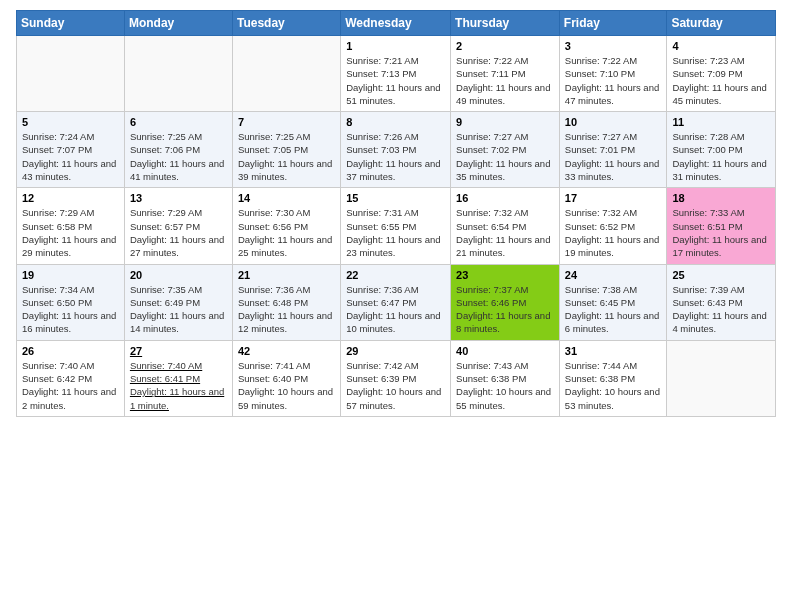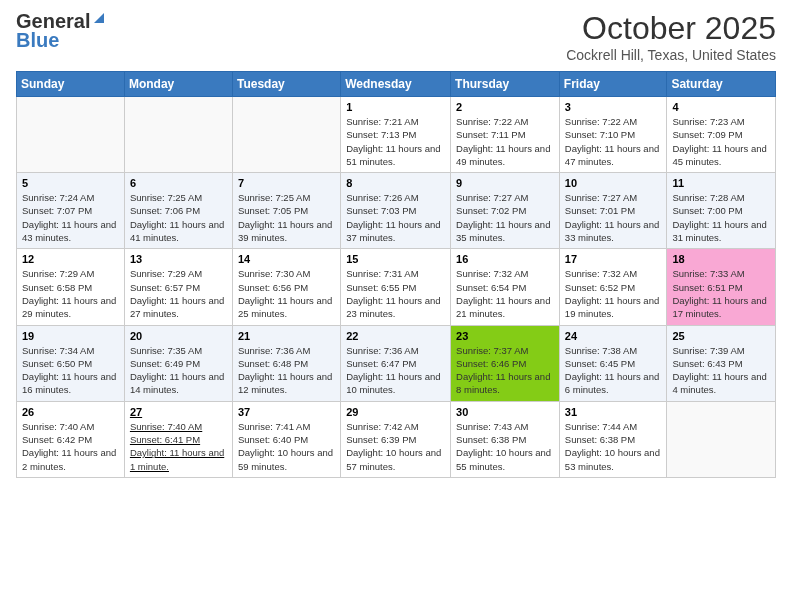--- a/index.html
+++ b/index.html
@@ -75,37 +75,20 @@
     .day-info {
       color: #333;
       line-height: 1.4;
       font-size: 9.5px;
     }
   </style>
 </head>
 <body>
 
 <div class="page">
-  <div class="header">
-    <div class="logo">
-      <div class="logo-text">
-        <span style="font-size:20px;font-weight:bold;color:#333;">General</span>
-        <span style="display:inline-block;margin-left:2px;margin-top:-4px;">
-          <svg width="14" height="14" viewBox="0 0 14 14">
-              <polygon points="2,12 12,12 12,2" fill="#3a7abf"></polygon>
-            </svg>
-        </span>
-      </div>
-      <span style="font-size:20px;font-weight:bold;color:#3a7abf;margin-top:-4px;">Blue</span>
-    </div>
-    <div class="title-block">
-      <div class="month-title">October 2025</div>
-      <div class="subtitle">Cockrell Hill, Texas, United States</div>
-    </div>
-  </div>
 
   <table class="calendar">
     <thead>
       <tr>
         <th>Sunday</th>
         <th>Monday</th>
         <th>Tuesday</th>
         <th>Wednesday</th>
         <th>Thursday</th>
         <th>Friday</th>
@@ -227,29 +210,29 @@
         <tr>
           <td style="background: rgb(255, 255, 255);">
             <span class="day-num">26</span>
             <div class="day-info">Sunrise: 7:40 AM<br>Sunset: 6:42 PM<br>Daylight: 11 hours and 2 minutes.</div>
           </td>
           <td style="background: rgb(255, 255, 255); text-decoration: underline;">
             <span class="day-num">27</span>
             <div class="day-info">Sunrise: 7:40 AM<br>Sunset: 6:41 PM<br>Daylight: 11 hours and 1 minute.</div>
           </td>
           <td style="background: rgb(255, 255, 255);">
-            <span class="day-num">37</span>
+            <span class="day-num">42</span>
             <div class="day-info">Sunrise: 7:41 AM<br>Sunset: 6:40 PM<br>Daylight: 10 hours and 59 minutes.</div>
           </td>
           <td style="background: rgb(255, 255, 255);">
             <span class="day-num">29</span>
             <div class="day-info">Sunrise: 7:42 AM<br>Sunset: 6:39 PM<br>Daylight: 10 hours and 57 minutes.</div>
           </td>
           <td style="background: rgb(255, 255, 255);">
-            <span class="day-num">30</span>
+            <span class="day-num">40</span>
             <div class="day-info">Sunrise: 7:43 AM<br>Sunset: 6:38 PM<br>Daylight: 10 hours and 55 minutes.</div>
           </td>
           <td style="background: rgb(255, 255, 255);">
             <span class="day-num">31</span>
             <div class="day-info">Sunrise: 7:44 AM<br>Sunset: 6:38 PM<br>Daylight: 10 hours and 53 minutes.</div>
           </td>
           <td style="background: rgb(249, 249, 249);"></td>
         </tr>
       </tbody>
   </table>

